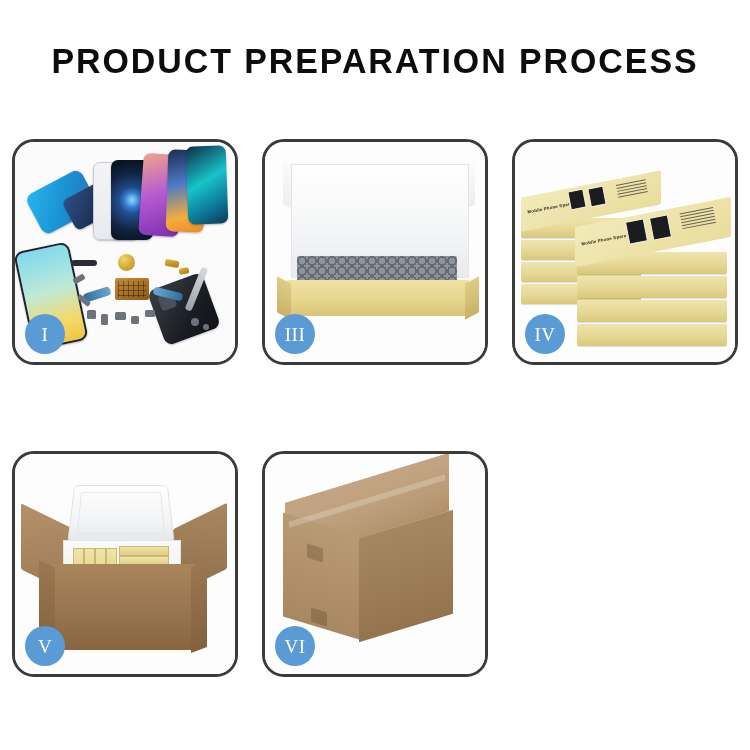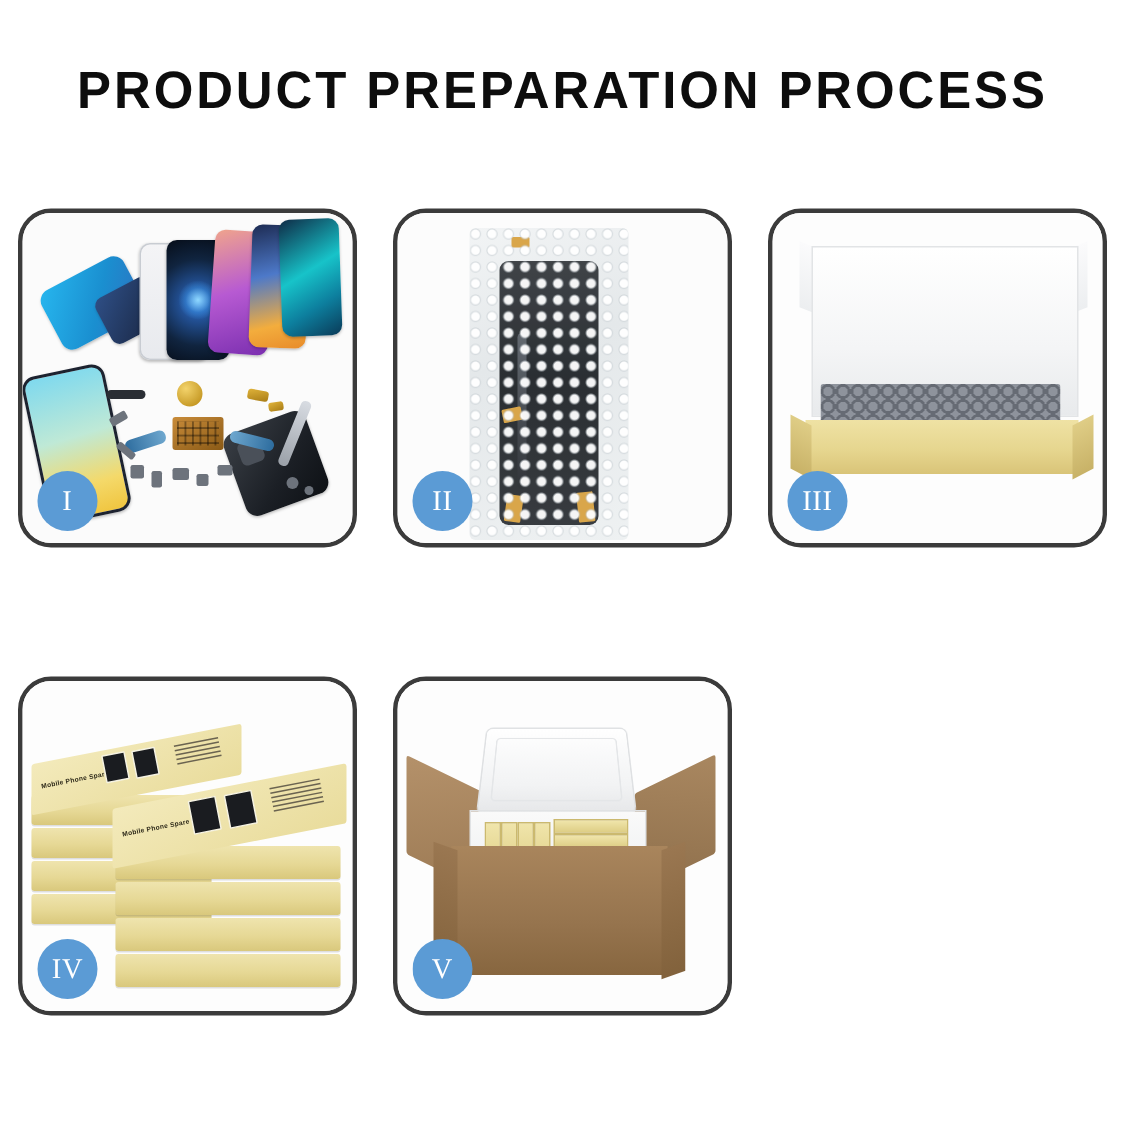--- a/index.html
+++ b/index.html
@@ -252,32 +252,20 @@
         <div class="gold" style="left:150px;top:118px;width:14px;height:7px;transform:rotate(10deg);"></div>
         <div class="gold" style="left:164px;top:126px;width:10px;height:6px;transform:rotate(-8deg);"></div>
         <div class="chip" style="left:58px;top:134px;width:12px;height:6px;transform:rotate(-30deg);"></div>
         <div class="chip" style="left:62px;top:156px;width:14px;height:5px;transform:rotate(40deg);"></div>
         <div class="chip" style="left:176px;top:176px;width:8px;height:8px;border-radius:50%;"></div>
         <div class="chip" style="left:188px;top:182px;width:6px;height:6px;border-radius:50%;"></div>
       </div>
       <div class="badge">I</div>
     </div>
 
-    <div class="card">
-      <div class="photo p2">
-        <div class="bag">
-          <div class="part-dark"></div>
-          <div class="tape" style="left:28px;top:6px;width:12px;height:7px;"></div>
-          <div class="tape" style="left:22px;top:120px;width:13px;height:9px;transform:rotate(-12deg);"></div>
-          <div class="tape" style="left:24px;top:178px;width:11px;height:18px;transform:rotate(8deg);"></div>
-          <div class="tape" style="left:72px;top:176px;width:11px;height:20px;transform:rotate(-6deg);"></div>
-        </div>
-      </div>
-      <div class="badge">II</div>
-    </div>
 
     <div class="card">
       <div class="photo p3">
         <div class="bx3-lid-l"></div>
         <div class="bx3-lid-r"></div>
         <div class="bx3-lid"></div>
         <div class="bx3-foam"></div>
         <div class="bx3-front"></div>
       </div>
       <div class="badge">III</div>
@@ -340,15 +328,26 @@
           <div class="ii" style="left:46px;top:0px;width:48px;height:8px;"></div>
           <div class="ii" style="left:46px;top:10px;width:48px;height:8px;"></div>
           <div class="ii" style="left:46px;top:20px;width:48px;height:8px;"></div>
           <div class="ii" style="left:46px;top:30px;width:48px;height:8px;"></div>
         </div>
         <div class="ct-body"></div>
       </div>
       <div class="badge">V</div>
     </div>
 
+    <div class="card">
+      <div class="photo p6">
+        <div class="c6-top"></div>
+        <div class="c6-left"></div>
+        <div class="c6-right"></div>
+        <div class="c6-seam"></div>
+        <div class="c6-tab" style="left:42px;top:92px;width:16px;height:14px;transform:skewY(17deg);"></div>
+        <div class="c6-tab" style="left:46px;top:156px;width:16px;height:14px;transform:skewY(17deg);"></div>
+      </div>
+      <div class="badge">VI</div>
+    </div>
 
   </div>
 </div>
 
 </body></html>

